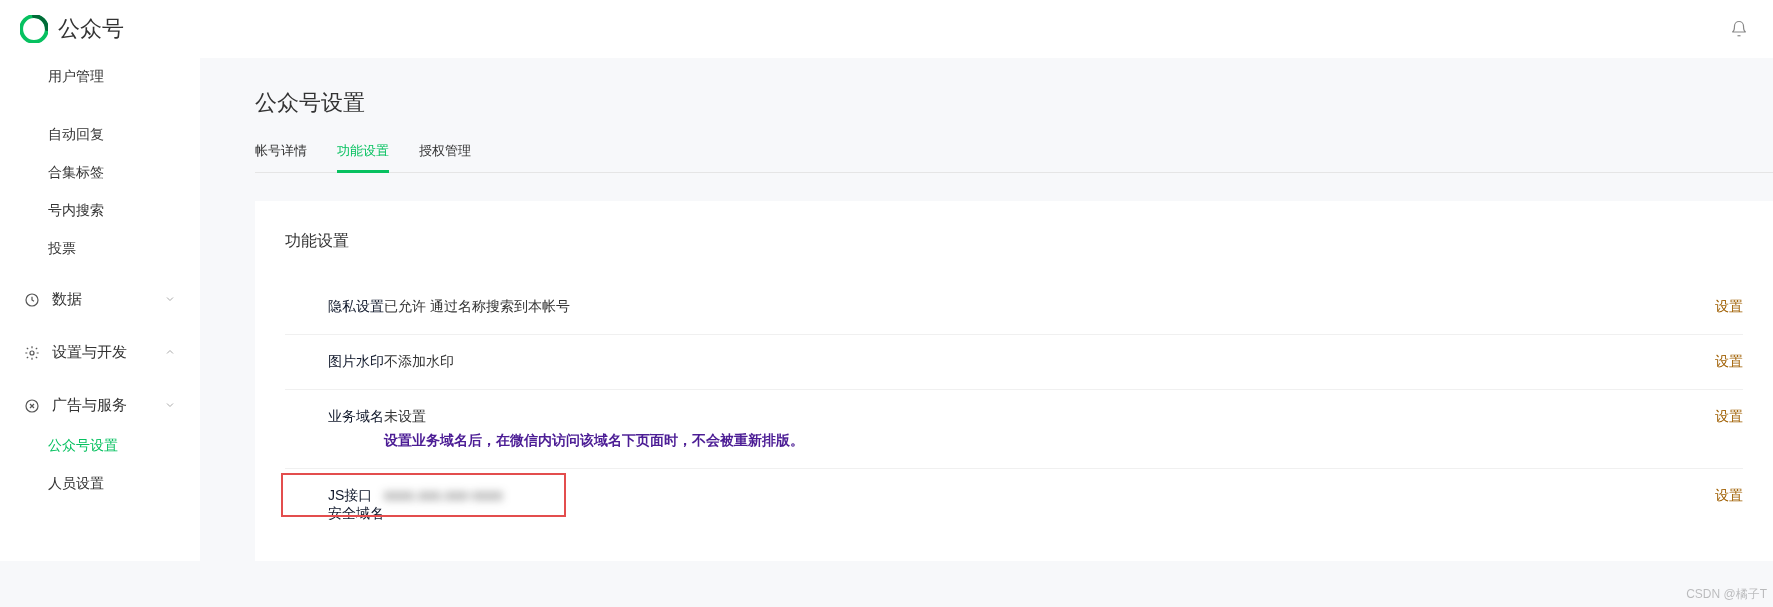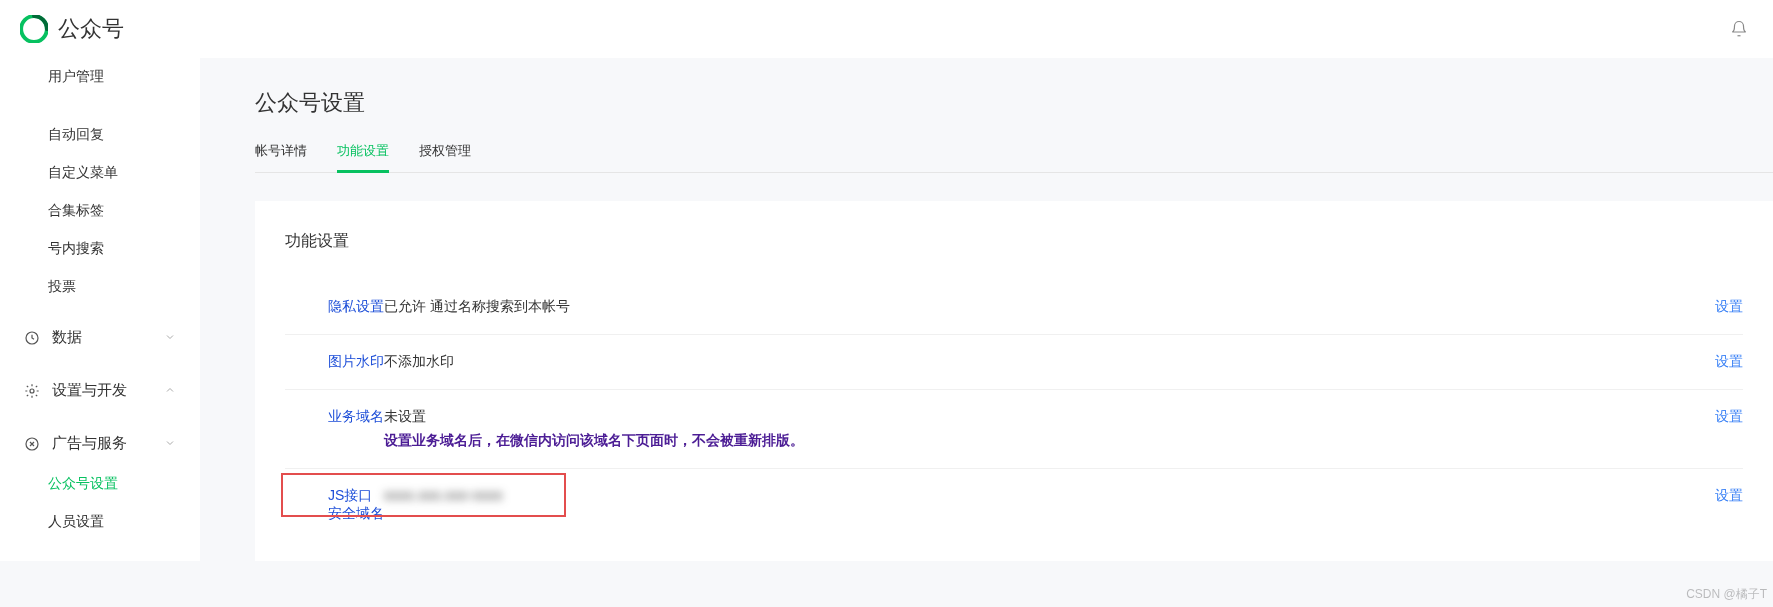--- a/index.html
+++ b/index.html
@@ -24,24 +24,24 @@
     .tabs { display: flex; gap: 30px; border-bottom: 1px solid #e5e5e5; margin-bottom: 28px; }
     .tab { padding-bottom: 12px; cursor: pointer; color: #333; font-size: 13px; position: relative; }
     .tab.active { color: #07c160; }
     .tab.active::after { content: ""; position: absolute; left: 0; right: 0; bottom: -1px; height: 3px; background: #07c160; }
 
     .card { background: #fff; padding: 30px 30px 20px; }
     .card-title { font-size: 16px; color: #333; margin-bottom: 28px; font-weight: 400; }
 
     .row { display: flex; padding: 18px 0; border-bottom: 1px solid #f0f0f0; align-items: flex-start; position: relative; }
     .row.last { border-bottom: none; }
-    .row .label { width: 99px; color: #1d4ed8; flex-shrink: 0; padding-left: 43px; }
+    .row .label { width: 99px; color: #0f172a; flex-shrink: 0; padding-left: 43px; }
     .row .value { flex: 1; color: #333; }
     .row .value .sub { color: #4c1d95; margin-top: 6px; font-weight: bold; }
-    .row .action { color: #3b82f6; cursor: pointer; padding-left: 24px; flex-shrink: 0; }
+    .row .action { color: #a16207; cursor: pointer; padding-left: 24px; flex-shrink: 0; }
     .blur { filter: blur(4px); color:#888; letter-spacing: 0.5px; user-select: none; }
 
     .watermark { position: fixed; right: 6px; bottom: 4px; font-size: 12px; color: rgba(0,0,0,0.25); }
   </style>
 </head>
 <body>
 
 <div class="header">
   <span class="logo">
     <svg viewBox="0 0 100 100" width="28" height="28">
@@ -56,21 +56,20 @@
         <path d="M10 21h4"></path>
     </svg>
   </span>
 </div>
 
 <div class="layout">
   <aside class="sidebar">
     <div class="nav-item"><span class="nav-text">用户管理</span></div>
     <div style="height:20px"></div>
     <div class="nav-item"><span class="nav-text">自动回复</span></div>
-    <div class="nav-item"><span class="nav-text">自定义菜单</span></div>
     <div class="nav-item"><span class="nav-text">合集标签</span></div>
     <div class="nav-item"><span class="nav-text">号内搜索</span></div>
     <div class="nav-item"><span class="nav-text">投票</span></div>
 
     <div class="nav-group">
       <span class="icon">
           <svg width="16" height="16" viewBox="0 0 24 24" fill="none" stroke="currentColor" stroke-width="1.8">
             <circle cx="12" cy="12" r="9"></circle>
             <path d="M12 7v5l3 2"></path>
           </svg>

